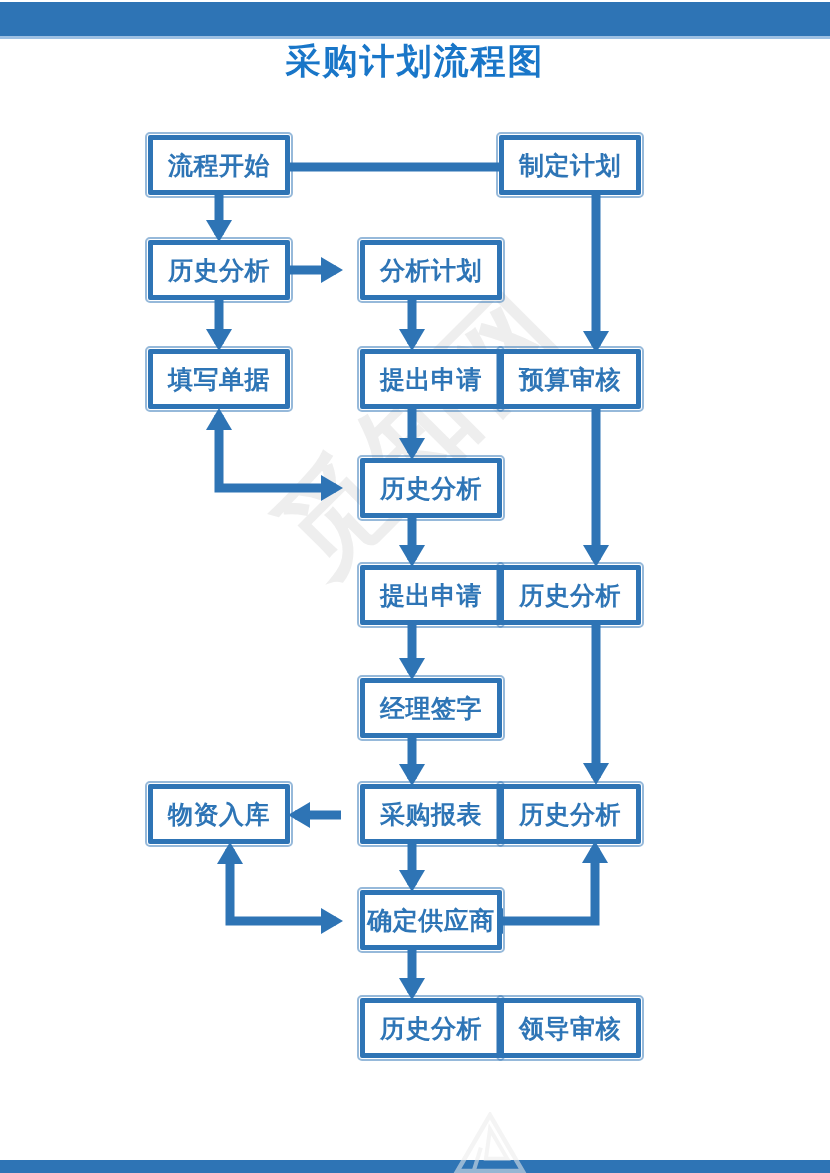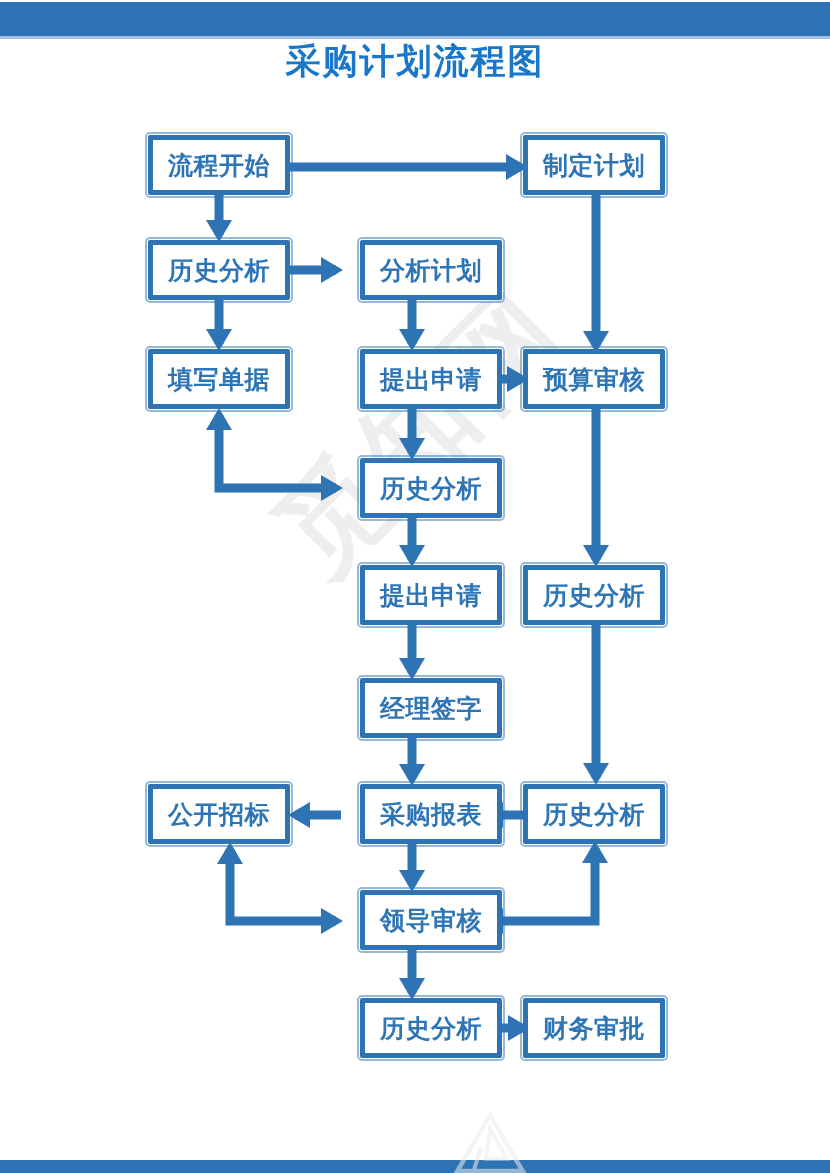--- a/index.html
+++ b/index.html
@@ -37,21 +37,21 @@
     position:absolute;box-sizing:border-box;width:142px;height:60px;
     background:#ffffff;border:5px solid #2E74B5;border-radius:2px;
     outline:2px solid rgba(46,116,181,0.5);outline-offset:1px;
     display:flex;align-items:center;justify-content:center;z-index:3;
   }
   .node span{
     font-size:25px;font-weight:700;color:#2E75B6;
     letter-spacing:0.5px;white-space:nowrap;
   }
   
-  .col-l{left:148px}.col-m{left:360px}.col-r{left:523px}
+  .col-l{left:148px}.col-m{left:360px}.col-r{left:499px}
   
   .row-1{top:135px}.row-2{top:240px}.row-3{top:349px}.row-4{top:458px}
   .row-5{top:565px}.row-6{top:678px}.row-7{top:784px}.row-8{top:890px}
   .row-9{top:998px}
   polyline,line{stroke:#2E74B5;stroke-width:9;fill:none;}
 </style>
 </head>
 <body>
 
 <div class="top-bar"></div>
@@ -116,36 +116,36 @@
 <div class="node col-m row-5">
     <span>提出申请</span>
   </div>
 <div class="node col-r row-5">
     <span>历史分析</span>
   </div>
 <div class="node col-m row-6">
     <span>经理签字</span>
   </div>
 <div class="node col-l row-7">
-    <span>公开招标</span>
+    <span>物资入库</span>
   </div>
 <div class="node col-m row-7">
     <span>采购报表</span>
   </div>
 <div class="node col-r row-7">
     <span>历史分析</span>
   </div>
 <div class="node col-m row-8">
-    <span>领导审核</span>
+    <span>确定供应商</span>
   </div>
 <div class="node col-m row-9">
     <span>历史分析</span>
   </div>
 <div class="node col-r row-9">
-    <span>财务审批</span>
+    <span>领导审核</span>
   </div>
 
 <svg class="watermark-logo" width="140" height="61" viewBox="0 0 140 120" xmlns="http://www.w3.org/2000/svg">
   <path d="M70,6 L134,116 L6,116 Z" fill="none" stroke="#ECECEC" stroke-width="9"></path>
   <path d="M70,34 L104,92 L62,92 Z" fill="none" stroke="#ECECEC" stroke-width="8"></path>
   <path d="M52,70 L38,116 L110,116" fill="none" stroke="#ECECEC" stroke-width="8"></path>
 </svg>
 
 <div class="bottom-bar"></div>
 

